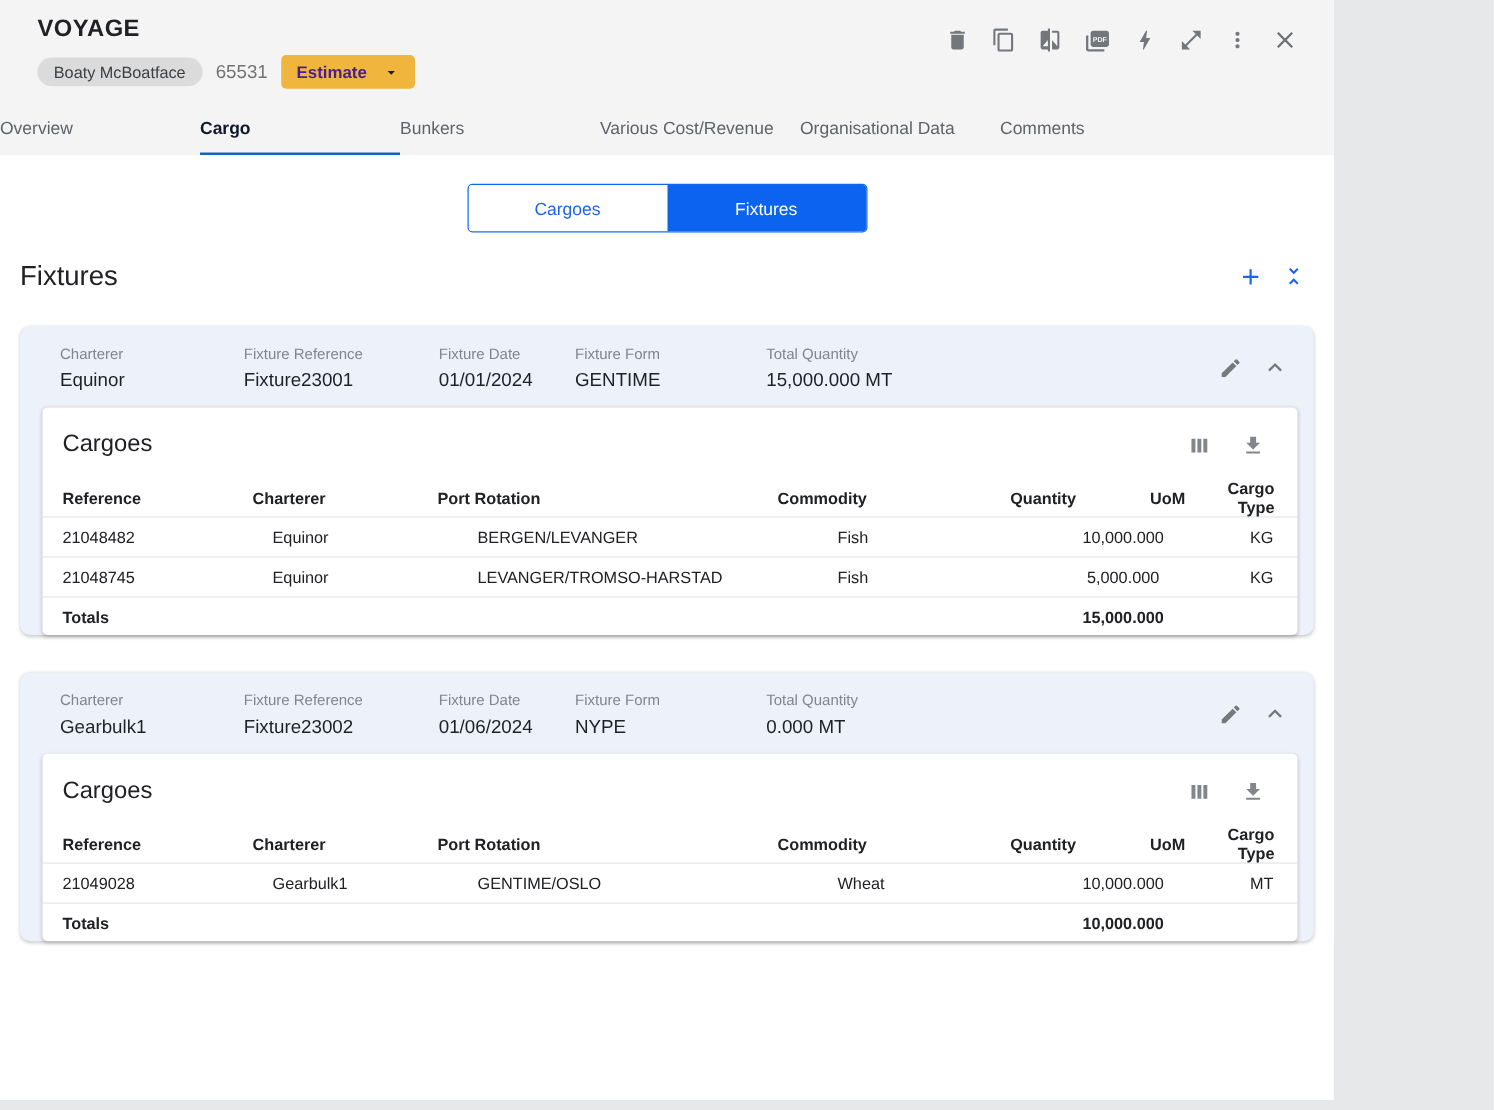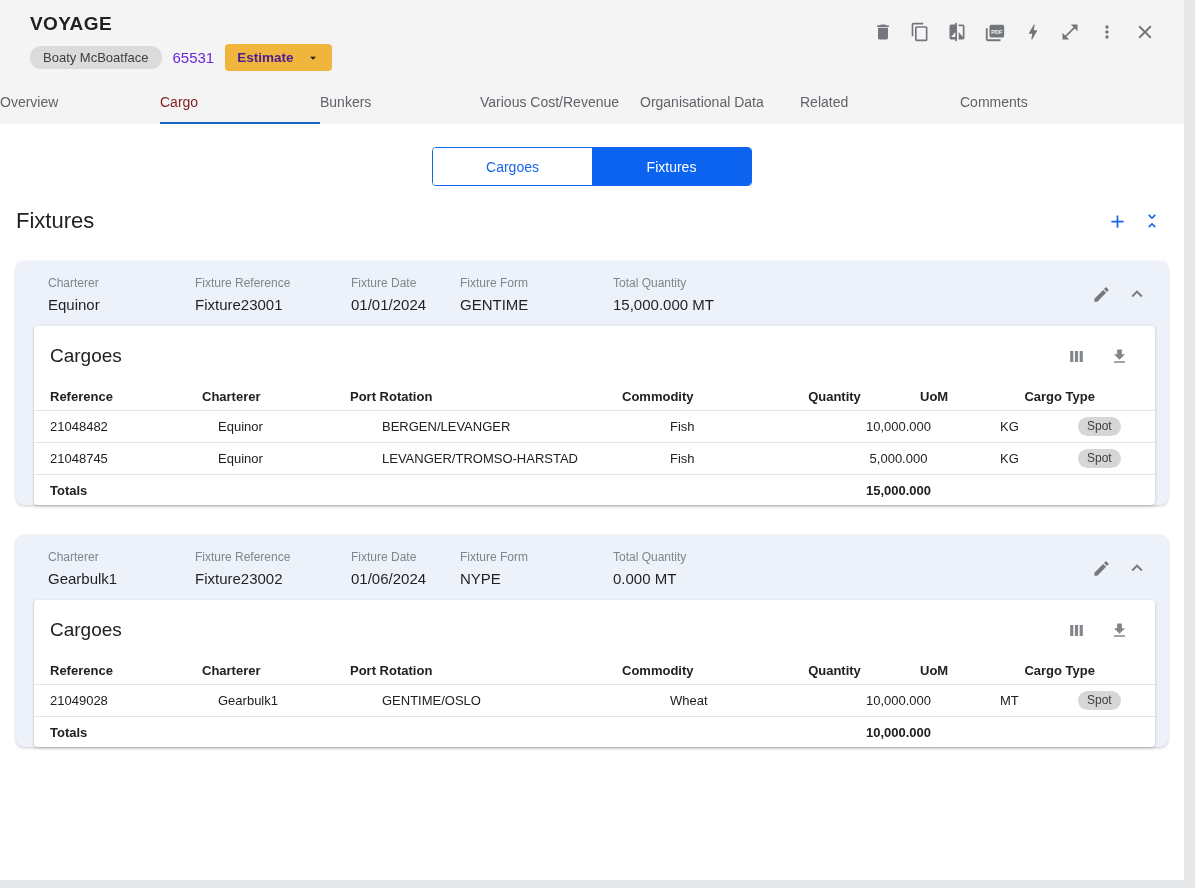--- a/index.html
+++ b/index.html
@@ -3,45 +3,45 @@
 <meta charset="utf-8">
 <style>
   * { box-sizing: border-box; margin: 0; padding: 0; }
   html,body { width:100%; }
   body {
     background:#e6e8ea;
     font-family:"Liberation Sans", sans-serif;
     color:#202124;
   }
   .modal {
-    width:1184px; height:880px;
+    width:1067px; height:880px;
     background:#fff;
     overflow:hidden;
     position:relative;
   }
   
   .modal-top { background:#f4f4f5; }
   .title-row { display:flex; justify-content:space-between; padding:13px 28px 8px 30px; }
   .page-title { font-size:19px; font-weight:700; letter-spacing:.4px; color:#202124; }
   .title-meta { display:flex; align-items:center; gap:11px; margin-top:9px; }
   .vessel-chip { background:#dbdbdc; color:#3c4043; font-size:13px; padding:4px 13px; border-radius:14px; }
-  .voyage-number { color:#6d28d9; font-size:15px; }
+  .voyage-number { color:#737373; font-size:15px; }
   .estimate-btn { background:#efb53d; border:none; border-radius:4px; padding:6px 12px;
     display:flex; align-items:center; gap:12px; font-size:13.5px; font-weight:700; color:#4c1d95;
     font-family:inherit; cursor:pointer; }
   .estimate-btn svg { fill:#211b03; }
   .title-actions { display:flex; align-items:center; gap:17px; margin-top:5px; height:28px; }
   .icon-btn { background:none; border:none; padding:0; cursor:pointer; display:flex; align-items:center; }
   .icon-btn svg { fill:#73777c; }
   .icon-btn.close svg { fill:#6b6f74; }
   
   .tabs { display:flex; }
   .tab { flex:0 0 160px; text-align:left; padding:15px 0 12px; font-size:14px; color:#5f6368;
     cursor:pointer; border-bottom:2px solid transparent; }
-  .tab.active { color:#7f1d1d; font-weight:400; border-bottom-color:#1565c0; }
+  .tab.active { color:#0f172a; font-weight:700; border-bottom-color:#1565c0; }
   
   .content { padding:0 16px; background:#fff; }
   .toggle-wrap { display:flex; justify-content:center; padding-top:23px; }
   .toggle-group { display:flex; border:1px solid #1266ee; border-radius:4px; overflow:hidden; }
   .toggle-btn { width:159px; height:37px; background:#fff; color:#1a66e8; border:none; font-size:14px;
     font-family:inherit; cursor:pointer; }
   .toggle-btn.active { background:#0b63f0; color:#fff; }
   .section-head { display:flex; justify-content:space-between; align-items:center; margin-top:22px; }
   .section-title { font-size:22px; font-weight:400; color:#202124; }
   .section-actions { display:flex; align-items:center; gap:14px; padding-right:6px; }
@@ -138,21 +138,20 @@
             </svg>
           </button>
       </div>
     </div>
     <div class="tabs">
       <div class="tab">Overview</div>
       <div class="tab active">Cargo</div>
       <div class="tab">Bunkers</div>
       <div class="tab">Various Cost/Revenue</div>
       <div class="tab">Organisational Data</div>
-      <div class="tab">Related</div>
       <div class="tab">Comments</div>
     </div>
   </div>
 
   <div class="content">
     <div class="toggle-wrap">
       <div class="toggle-group">
         <button class="toggle-btn">Cargoes</button>
         <button class="toggle-btn active">Fixtures</button>
       </div>

